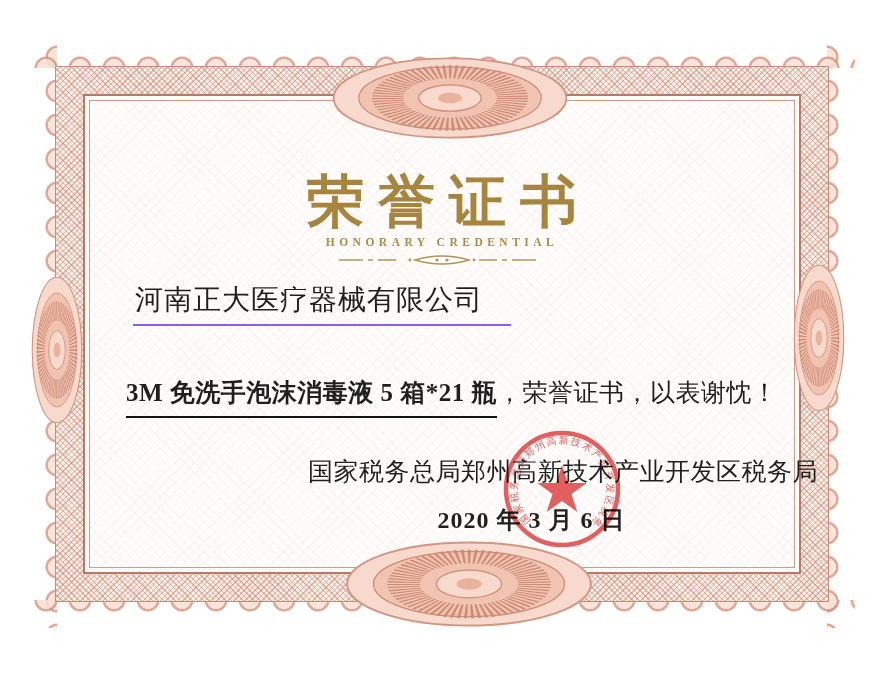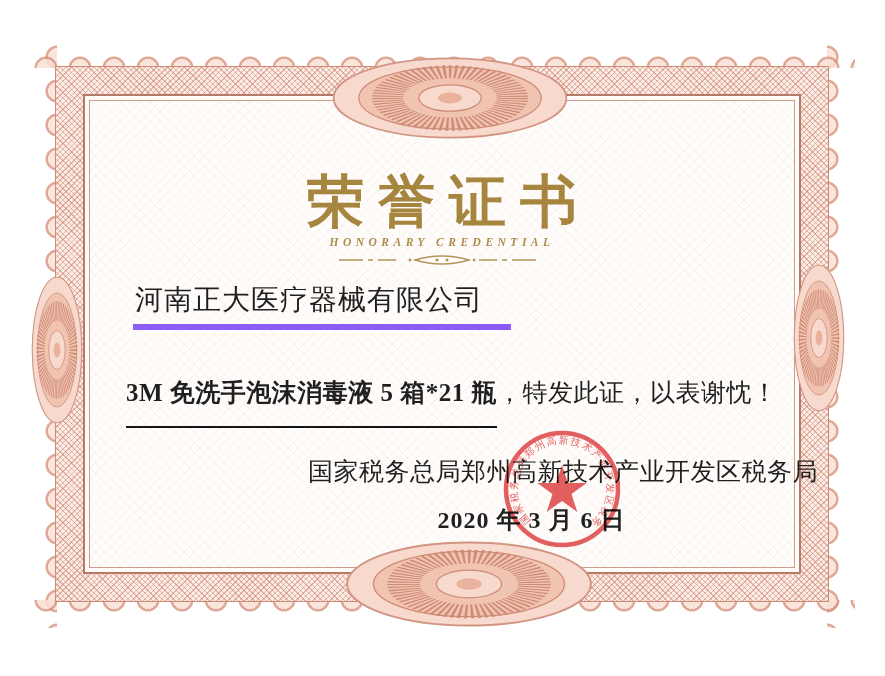--- a/index.html
+++ b/index.html
@@ -35,27 +35,27 @@
   .ros{position:absolute;z-index:4;}
   .ros-top{left:303px;top:18px;width:240px;height:84px;}
   .ros-bottom{left:292px;top:502px;width:300px;height:88px;}
   .ros-left{left:-45px;top:282px;width:150px;height:60px;transform:rotate(90deg);}
   .ros-right{left:717px;top:270px;width:150px;height:60px;transform:rotate(90deg);}
 
   .content{position:absolute;inset:0;z-index:5;color:#1f1f1f;}
   .title{position:absolute;left:0;top:126px;width:100%;margin:0;text-align:center;
          font-size:57px;font-weight:700;letter-spacing:14px;padding-left:14px;box-sizing:border-box;}
   .subtitle{position:absolute;left:0;top:198px;width:100%;text-align:center;
-            font-size:11.5px;font-weight:600;letter-spacing:4.5px;font-style:italic;}
+            font-size:11.5px;font-weight:600;letter-spacing:4.5px;}
   .divider{position:absolute;left:50%;top:215px;transform:translateX(-50%);}
   .recipient{position:absolute;left:106px;top:243px;font-size:28px;letter-spacing:1px;
-             border-bottom:6px solid #8b5cf6;padding:0 28px 5px 2px;}
+             border-bottom:2px solid #8b5cf6;padding:0 28px 5px 2px;}
   .thanks{position:absolute;left:158px;top:296px;margin:0;font-size:25px;letter-spacing:.5px;}
   .donline{position:absolute;left:99px;top:338px;margin:0;font-size:25px;letter-spacing:.5px;}
-  .donation{font-weight:700;border-bottom:2px solid #141414;padding-bottom:20px;}
+  .donation{font-weight:700;border-bottom:2px solid #141414;padding-bottom:10px;}
   .issuer{position:absolute;left:281px;top:417px;font-size:25px;letter-spacing:.5px;}
   .date{position:absolute;left:269px;top:466px;width:471px;text-align:center;
         font-size:24px;font-weight:700;letter-spacing:1px;}
 
   .seal{position:absolute;left:473px;top:389px;width:124px;height:124px;z-index:6;
         mix-blend-mode:multiply;opacity:.88;}
   .defs{position:absolute;width:0;height:0;}
 </style>
 </head>
 <body>
@@ -108,21 +108,21 @@
         </g>
         <circle cx="100" cy="7" r="1.6" fill="#b2955a"></circle>
         <circle cx="110" cy="7" r="1.6" fill="#b2955a"></circle>
         <circle cx="73" cy="7" r="1.4" fill="#b2955a"></circle>
         <circle cx="137" cy="7" r="1.4" fill="#b2955a"></circle>
       </svg>
 
       <div class="recipient">河南正大医疗器械有限公司</div>
 
 
-      <p class="donline"><span class="donation">3M 免洗手泡沫消毒液 5 箱*21 瓶</span><span>，特发此证，以表谢忱！</span></p>
+      <p class="donline"><span class="donation">3M 免洗手泡沫消毒液 5 箱*21 瓶</span><span>，荣誉证书，以表谢忱！</span></p>
 
       <div class="issuer">国家税务总局郑州高新技术产业开发区税务局</div>
 
       <div class="date">2020 年 3 月 6 日</div>
     </div>
 
     <svg class="seal" viewBox="0 0 124 124">
       <circle cx="62" cy="62" r="56" fill="none" stroke="#e04b4b" stroke-width="4.5"></circle>
       <polygon fill="#e04b4b" points="62,38 67.9,55.9 86.7,56 71.5,67.1 77.3,85 62,74 46.7,85 52.5,67.1 37.3,56 56.1,55.9"></polygon>
       <path id="sealArc" d="M 31,94 A 45,45 0 1 1 93,94" fill="none"></path>

